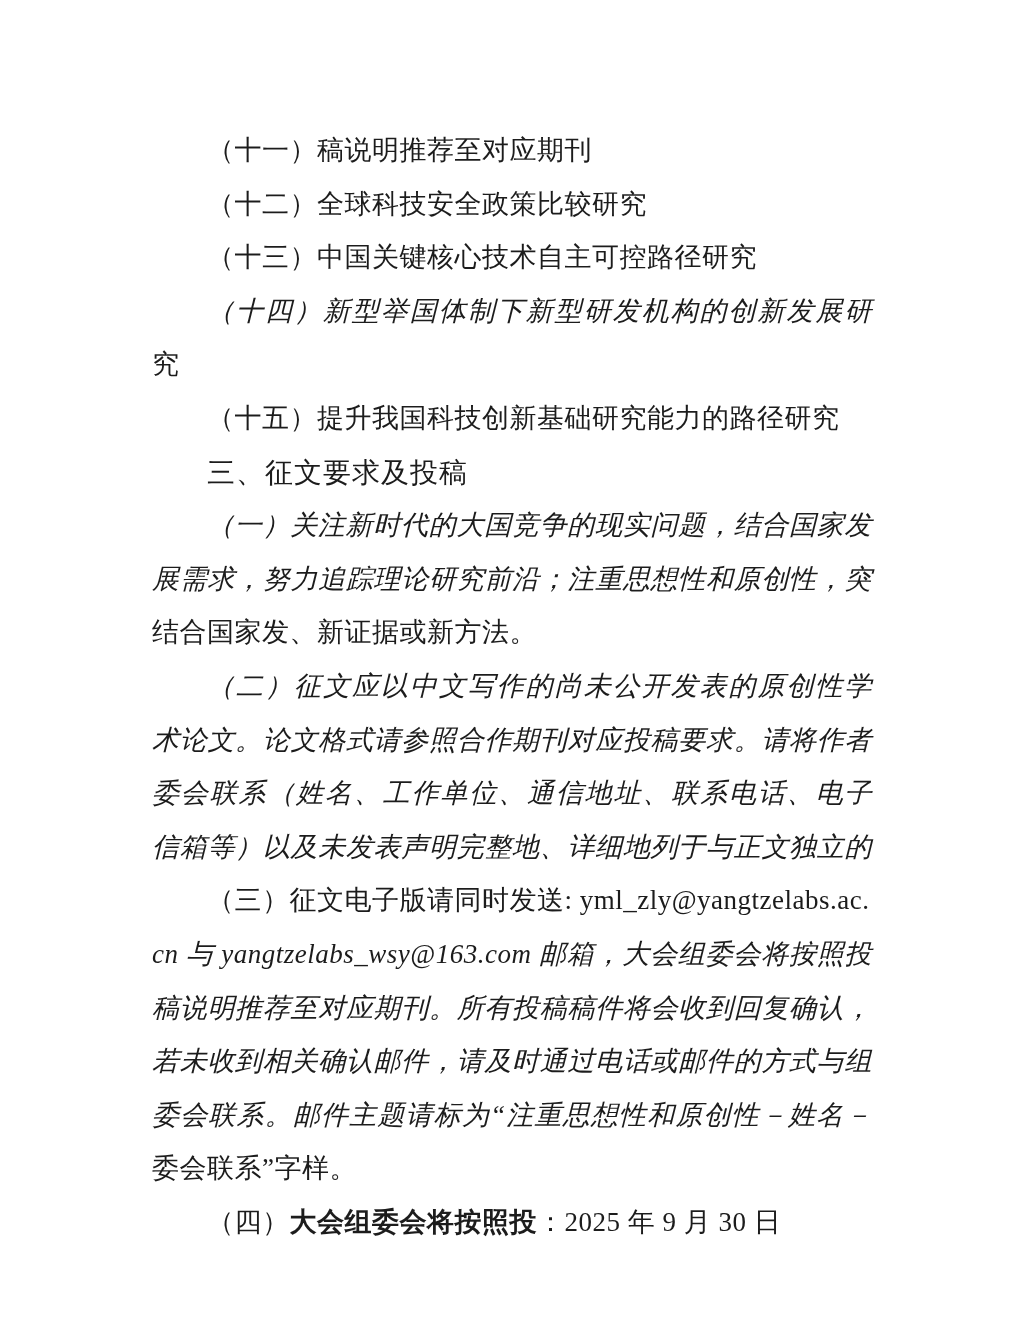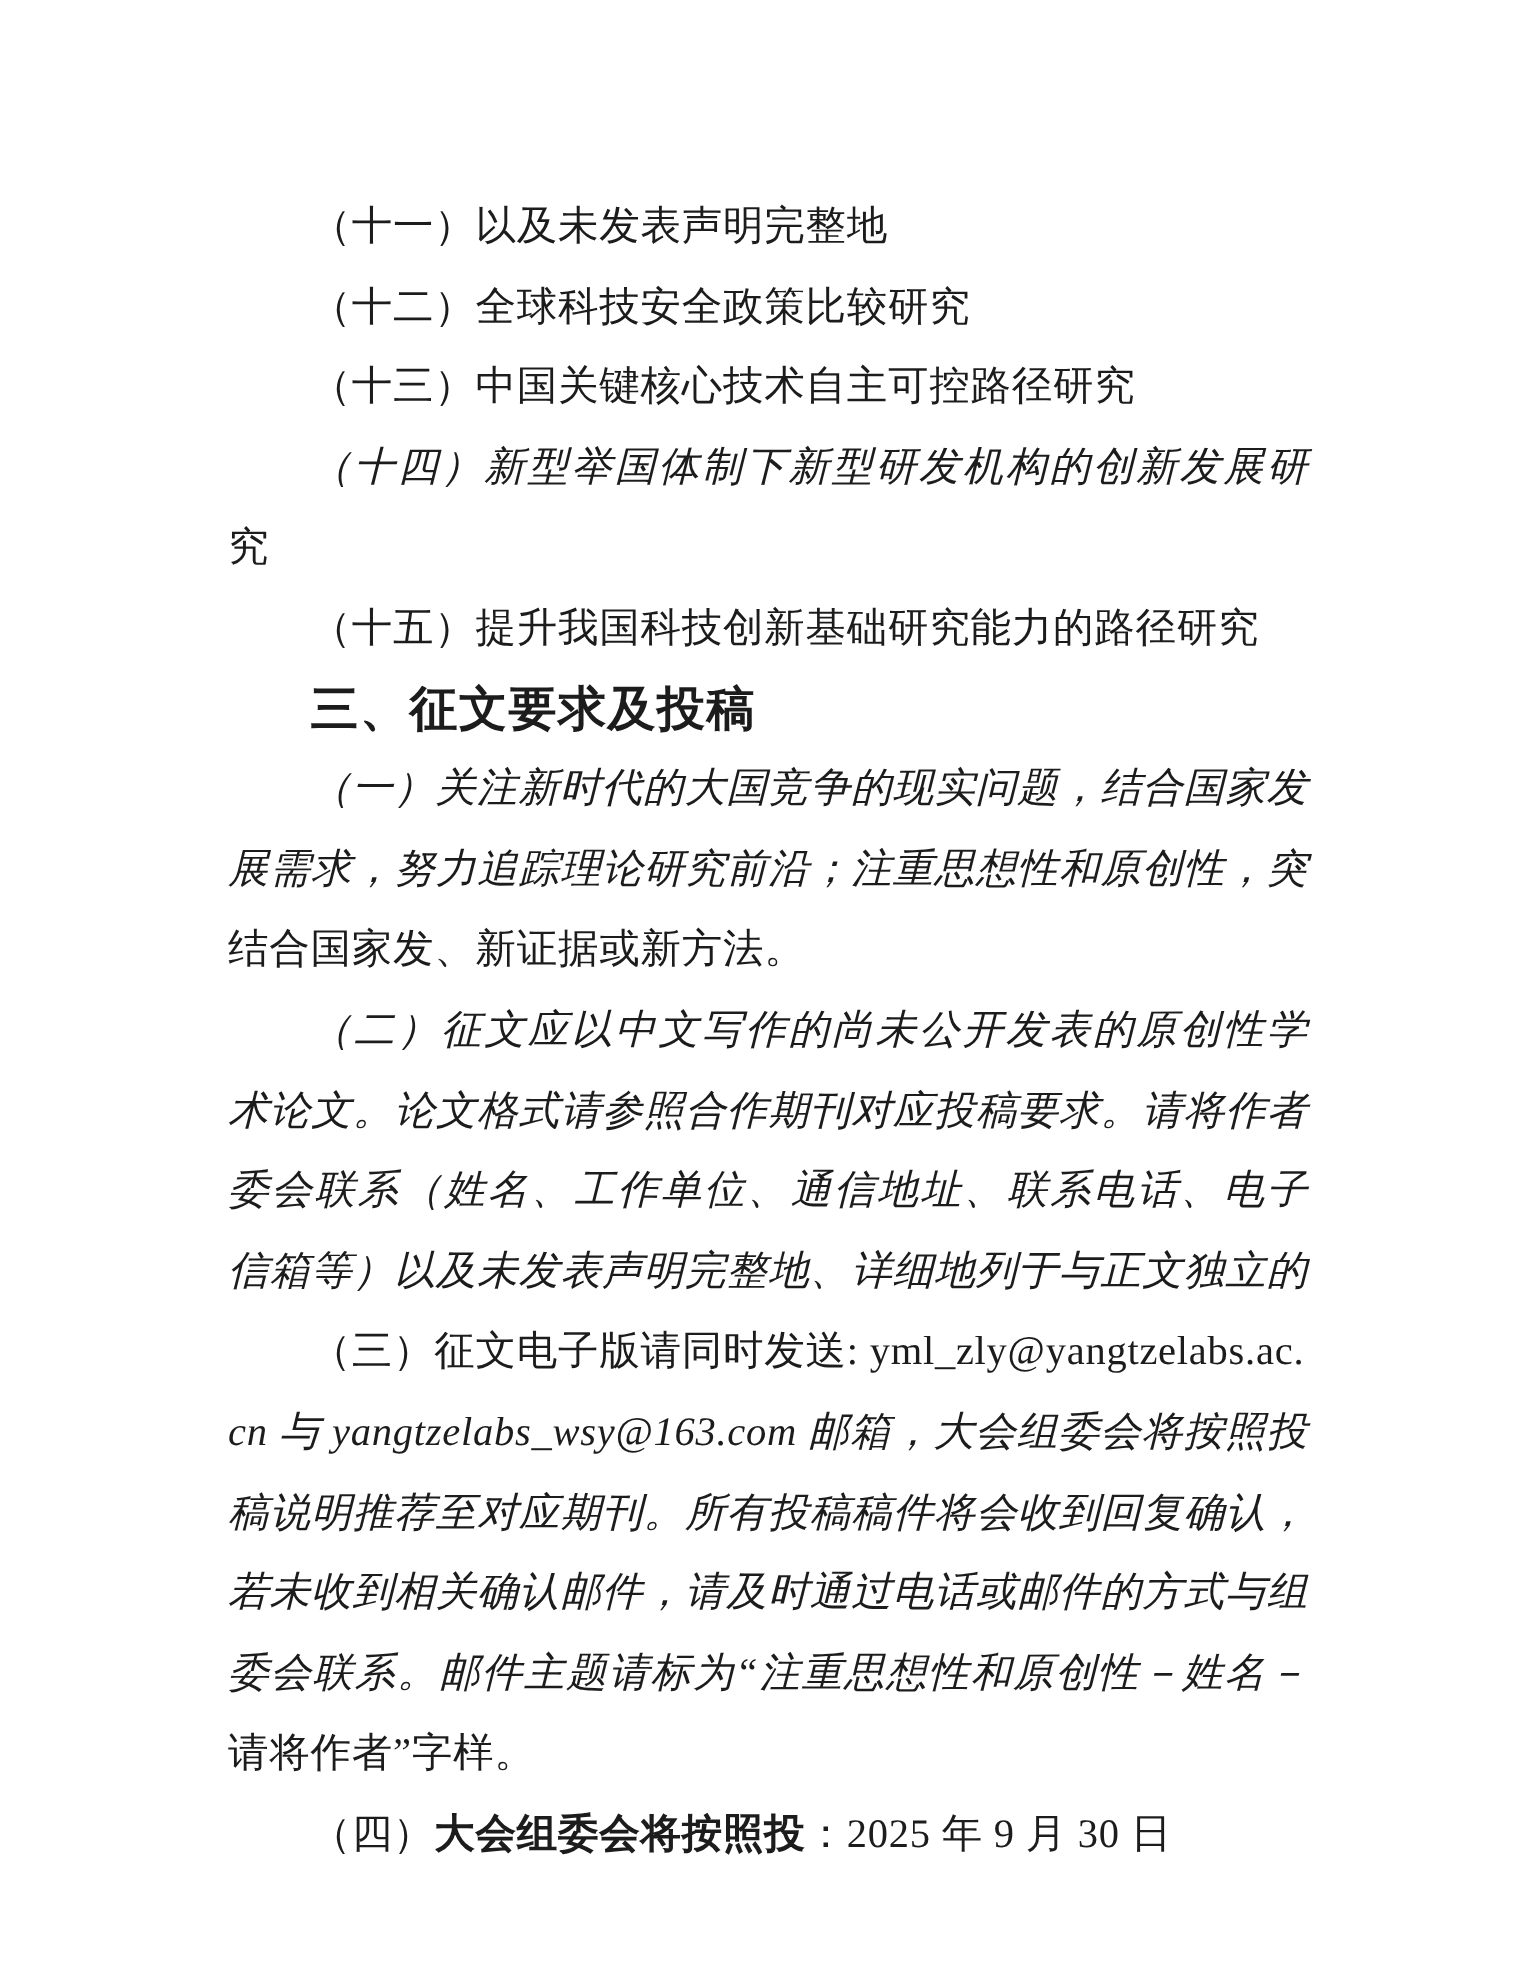--- a/index.html
+++ b/index.html
@@ -34,33 +34,33 @@
   }
   .indent { padding-left: 55px; }
   .justify {
     white-space: normal;
     text-align: justify;
     text-align-last: justify;
     font-style: italic;
   }
   .heading {
     font-family: "Liberation Sans", "DejaVu Sans", sans-serif;
-    font-weight: 700;
-    font-size: 32px;
+    font-weight: 400;
+    font-size: 28px;
     letter-spacing: 1px;
   }
   .bold { font-weight: 700; }
 </style>
 </head>
 <body>
 
 <div class="page">
   <div class="text-block">
 
-    <div class="line indent">（十一）以及未发表声明完整地</div>
+    <div class="line indent">（十一）稿说明推荐至对应期刊</div>
     <div class="line indent">（十二）全球科技安全政策比较研究</div>
     <div class="line indent">（十三）中国关键核心技术自主可控路径研究</div>
     <div class="line indent justify">（十四）新型举国体制下新型研发机构的创新发展研</div>
     <div class="line">究</div>
     <div class="line indent">（十五）提升我国科技创新基础研究能力的路径研究</div>
 
     <div class="line indent heading">三、征文要求及投稿</div>
 
     <div class="line indent justify">（一）关注新时代的大国竞争的现实问题，结合国家发</div>
     <div class="line justify">展需求，努力追踪理论研究前沿；注重思想性和原创性，突</div>
@@ -69,20 +69,20 @@
     <div class="line indent justify">（二）征文应以中文写作的尚未公开发表的原创性学</div>
     <div class="line justify">术论文。论文格式请参照合作期刊对应投稿要求。请将作者</div>
     <div class="line justify">委会联系（姓名、工作单位、通信地址、联系电话、电子</div>
     <div class="line justify">信箱等）以及未发表声明完整地、详细地列于与正文独立的</div>
 
     <div class="line indent">（三）征文电子版请同时发送: yml_zly@yangtzelabs.ac.</div>
     <div class="line justify">cn 与 yangtzelabs_wsy@163.com 邮箱，大会组委会将按照投</div>
     <div class="line justify">稿说明推荐至对应期刊。所有投稿稿件将会收到回复确认，</div>
     <div class="line justify">若未收到相关确认邮件，请及时通过电话或邮件的方式与组</div>
     <div class="line justify">委会联系。邮件主题请标为“注重思想性和原创性－姓名－</div>
-    <div class="line">请将作者”字样。</div>
+    <div class="line">委会联系”字样。</div>
 
     <div class="line indent">
       <span>（四）</span><span class="bold">大会组委会将按照投</span><span>：2025 年 9 月 30 日</span>
     </div>
 
   </div>
 </div>
 
 </body></html>

